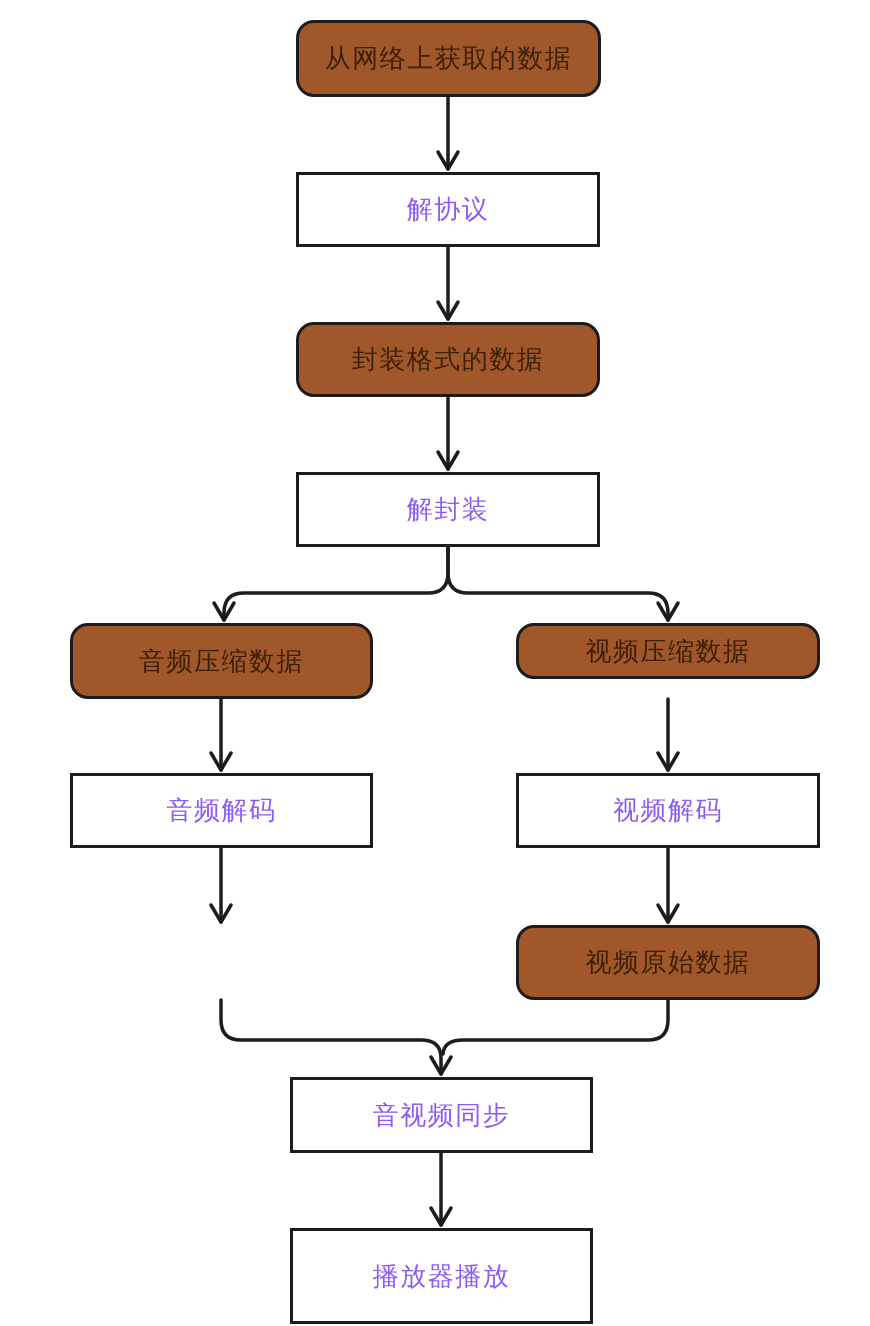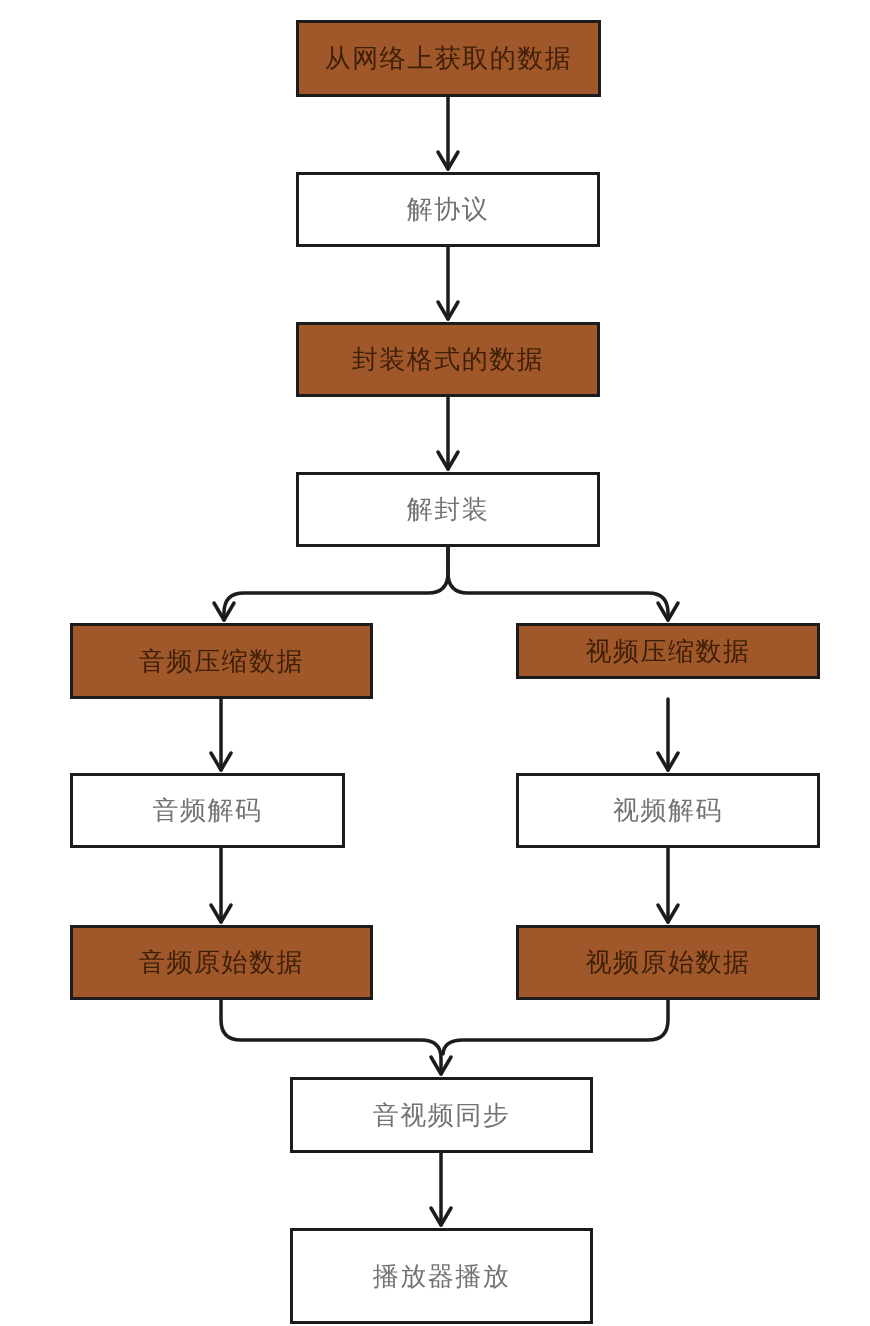--- a/index.html
+++ b/index.html
@@ -29,36 +29,37 @@
   }
   .node {
     position: absolute;
     box-sizing: border-box;
     border: 3px solid #1c1c1c;
     display: flex;
     align-items: center;
     justify-content: center;
     font-size: 26px;
     letter-spacing: 1.5px;
-    color: #737373;
+    color: #8b5cf6;
     background: #ffffff;
     text-align: center;
   }
   .node.highlight {
     background: #a0582a;
     color: #3d1e06;
+    border-radius: 18px;
   }
   
   #n0  { left: 296px; top: 20px;   width: 305px; height: 77px; }
   #n1  { left: 296px; top: 172px;  width: 304px; height: 75px; }
   #n2  { left: 296px; top: 322px;  width: 304px; height: 75px; }
   #n3  { left: 296px; top: 472px;  width: 304px; height: 75px; justify-content: center; }
   
   #n4  { left: 70px;  top: 623px;  width: 303px; height: 76px; }
-  #n6  { left: 70px;  top: 773px;  width: 275px; height: 75px; }
+  #n6  { left: 70px;  top: 773px;  width: 303px; height: 75px; }
   #n8  { left: 70px;  top: 925px;  width: 303px; height: 75px; }
   
   #n5  { left: 516px; top: 623px;  width: 304px; height: 56px; }
   #n7  { left: 516px; top: 773px;  width: 304px; height: 75px; }
   #n9  { left: 516px; top: 925px;  width: 304px; height: 75px; }
   
   #n10 { left: 290px; top: 1077px; width: 303px; height: 76px; }
   #n11 { left: 290px; top: 1228px; width: 303px; height: 96px; }
 </style>
 </head>
@@ -109,23 +110,20 @@
     </div>
   <div class="node highlight" id="n5">
       <span>视频压缩数据</span>
     </div>
   <div class="node" id="n6">
       <span>音频解码</span>
     </div>
   <div class="node" id="n7">
       <span>视频解码</span>
     </div>
-  <div class="node highlight" id="n8">
-      <span>音频原始数据</span>
-    </div>
   <div class="node highlight" id="n9">
       <span>视频原始数据</span>
     </div>
   <div class="node" id="n10">
       <span>音视频同步</span>
     </div>
   <div class="node" id="n11">
       <span>播放器播放</span>
     </div>
 

